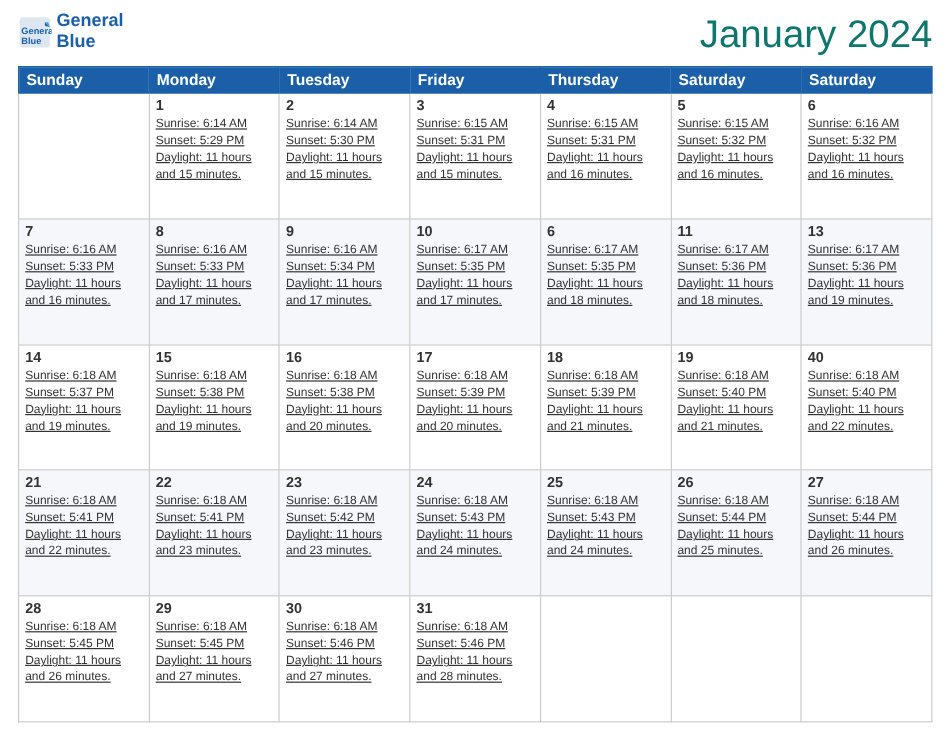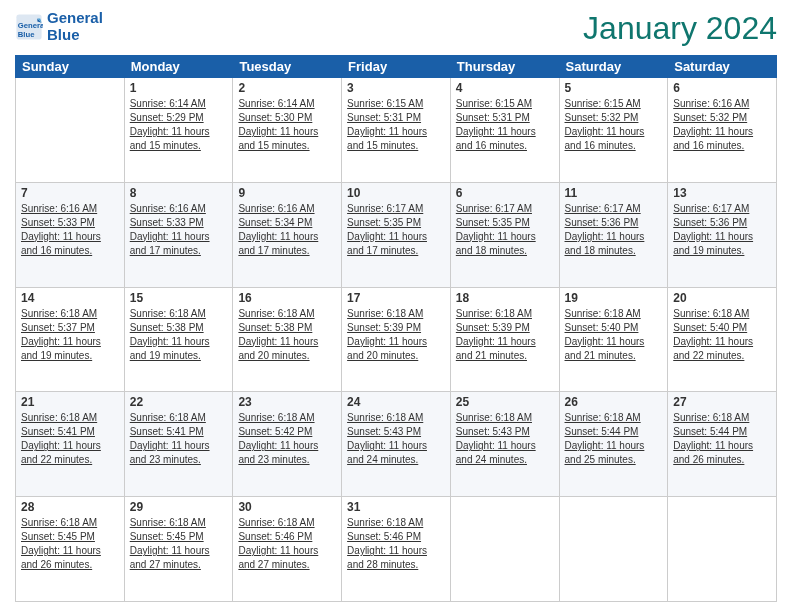--- a/index.html
+++ b/index.html
@@ -256,21 +256,21 @@
 and 21 minutes.</div>
           </td>
           <td>
             <span class="day-num">19</span>
             <div class="day-info" style="white-space: pre-line;">Sunrise: 6:18 AM
 Sunset: 5:40 PM
 Daylight: 11 hours
 and 21 minutes.</div>
           </td>
           <td>
-            <span class="day-num">20</span>
+            <span class="day-num">40</span>
             <div class="day-info" style="white-space: pre-line;">Sunrise: 6:18 AM
 Sunset: 5:40 PM
 Daylight: 11 hours
 and 22 minutes.</div>
           </td>
         </tr>
         <tr>
           <td>
             <span class="day-num">21</span>
             <div class="day-info" style="white-space: pre-line;">Sunrise: 6:18 AM

